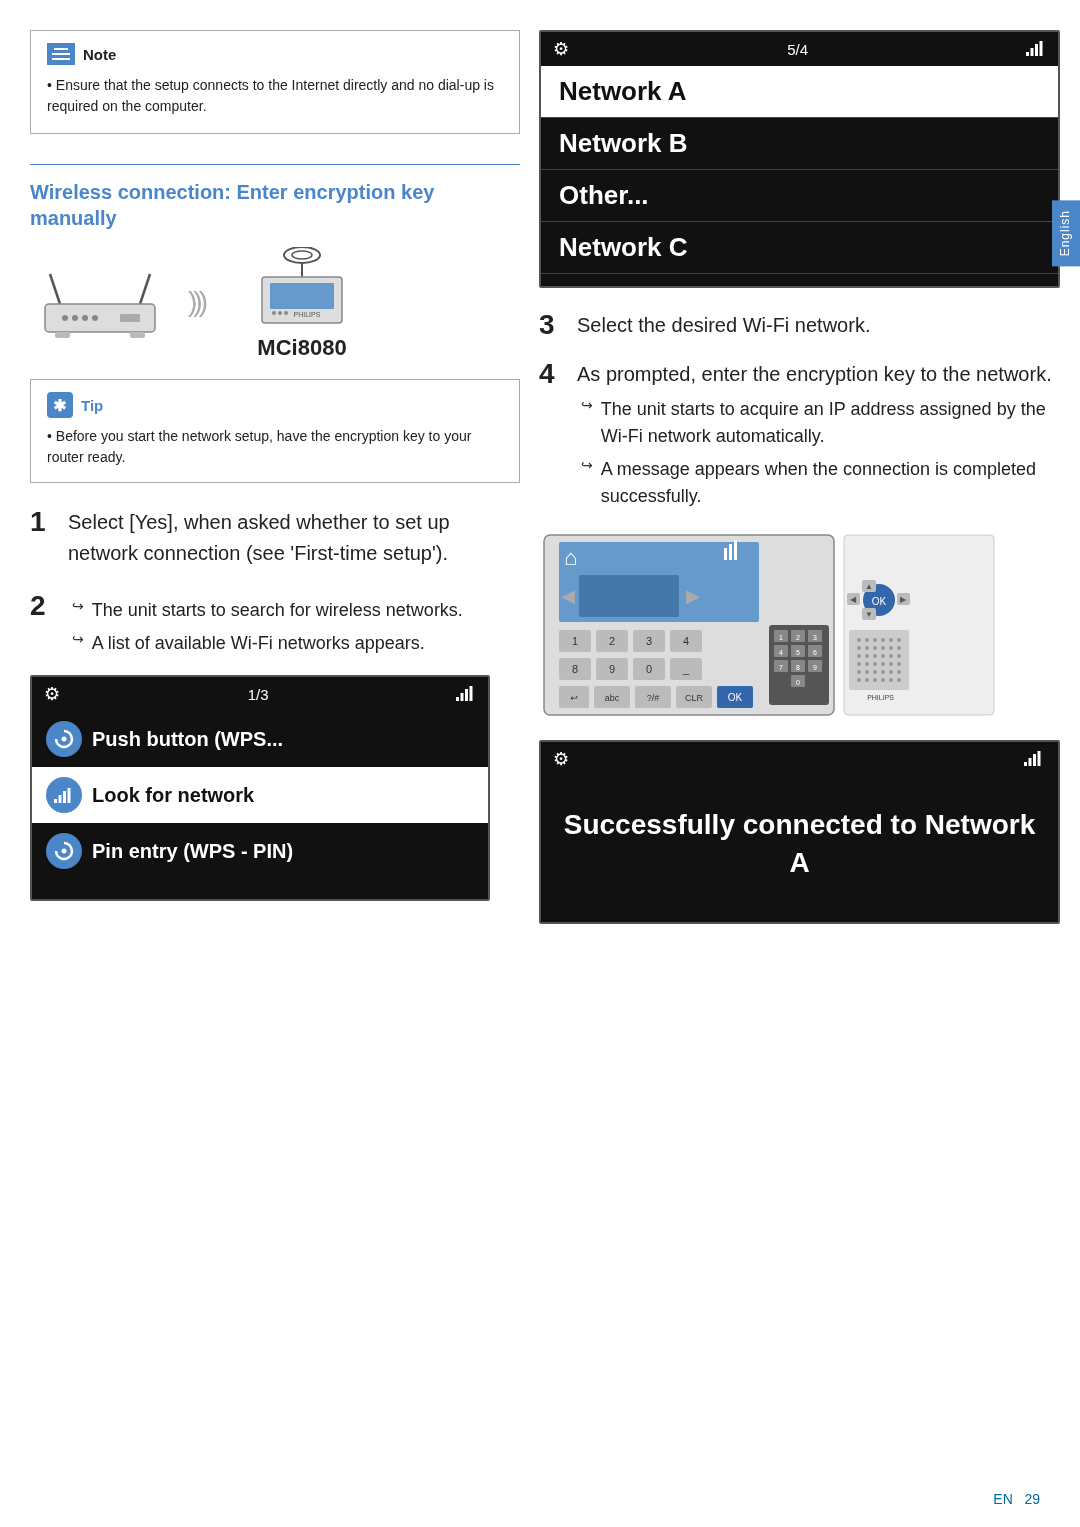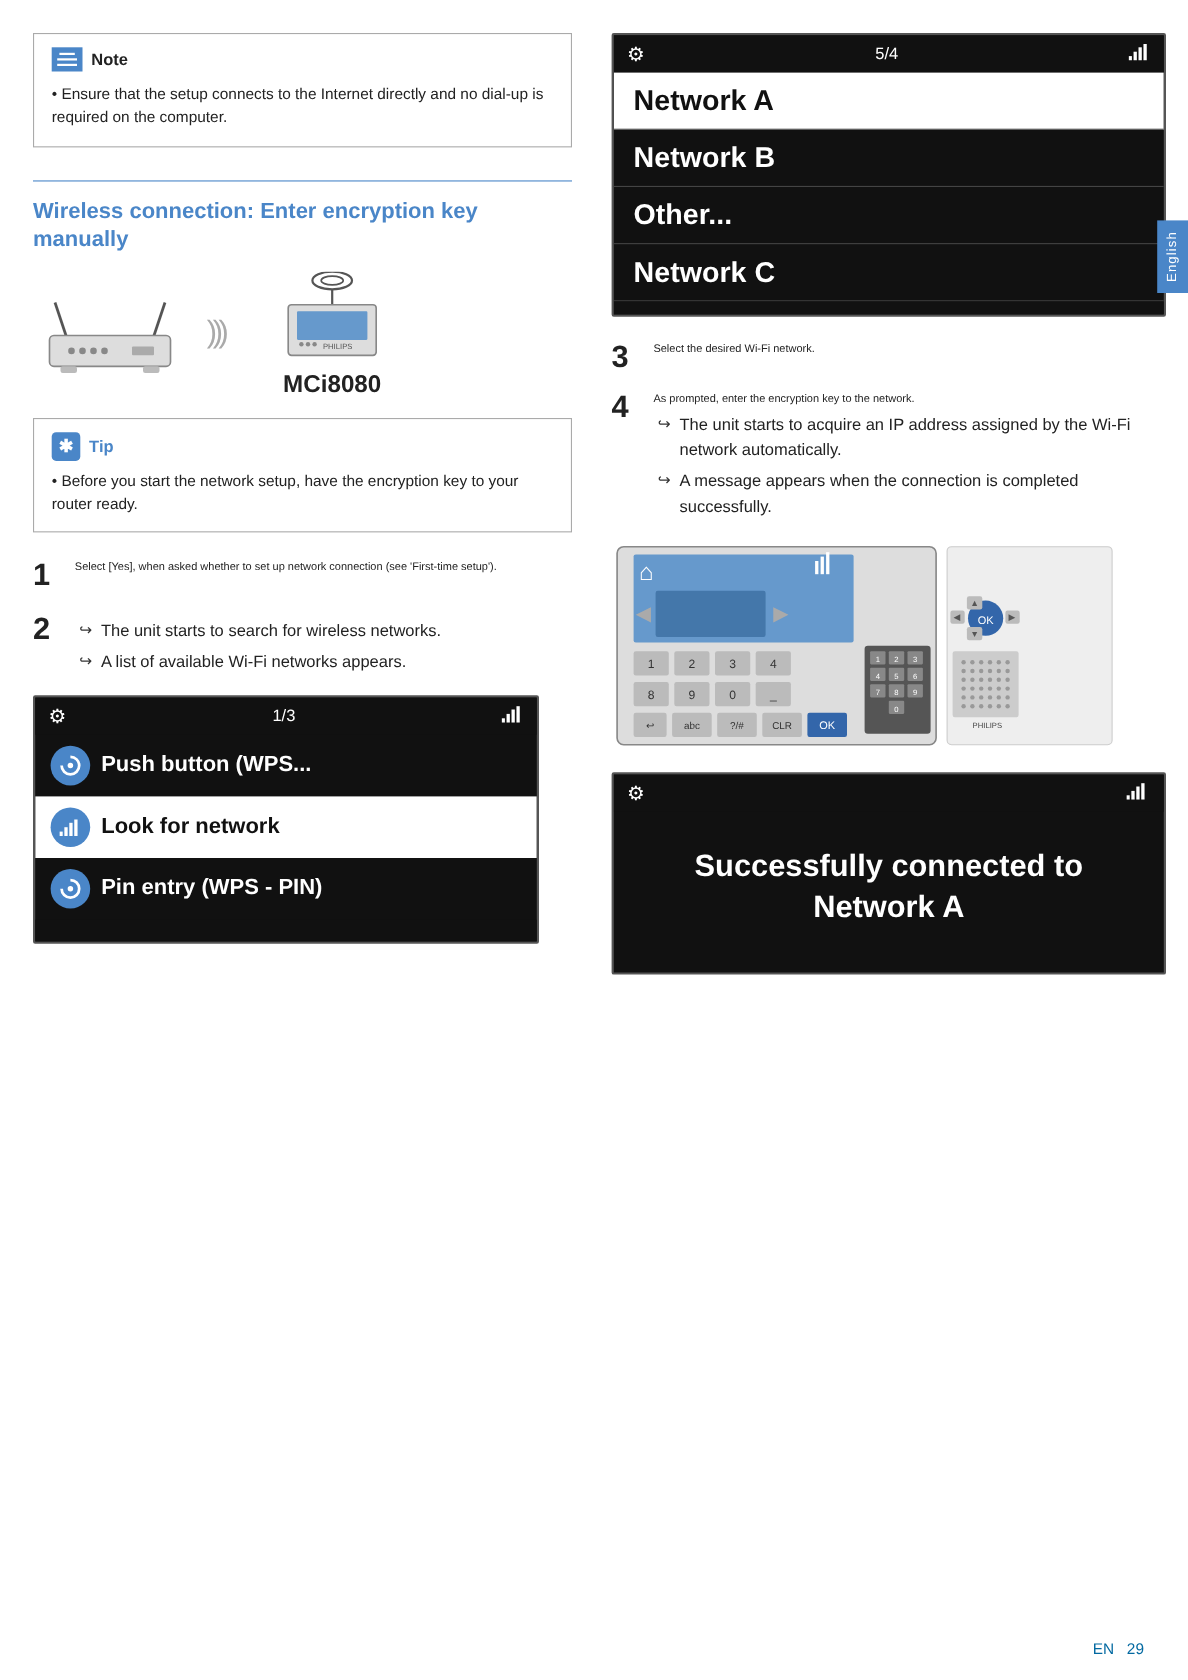--- a/index.html
+++ b/index.html
@@ -25,21 +25,21 @@
       writing-mode: vertical-rl;
       text-orientation: mixed;
       transform: rotate(180deg);
       padding: 10px 6px;
       letter-spacing: 1px;
     }
 
     .main-content {
       display: flex;
       padding: 30px 20px 30px 30px;
-      gap: 36px;
+      gap: 19px;
     }
 
     
     .left-col {
       width: 490px;
       flex-shrink: 0;
     }
 
     
     .note-box {
@@ -141,34 +141,34 @@
     }
     .step-num {
       font-size: 28px;
       font-weight: bold;
       color: #222;
       line-height: 1.1;
       flex-shrink: 0;
       width: 24px;
     }
     .step-content { flex: 1; }
-    .step-content p { font-size: 10px; line-height: 1.55; margin-bottom: 4px; }
+    .step-content p { font-size: 20px; line-height: 1.55; margin-bottom: 4px; }
     .sub-bullet {
       display: flex;
       gap: 8px;
       margin-top: 6px;
       margin-left: 4px;
     }
     .arrow-right {
       font-size: 14px;
       color: #333;
       flex-shrink: 0;
       margin-top: 1px;
     }
-    .sub-text { font-size: 15px; line-height: 1.5; }
+    .sub-text { font-size: 18px; line-height: 1.5; }
 
     
     .screen-13 {
       border: 2px solid #555;
       background: #111;
       width: 100%;
       max-width: 460px;
       margin-top: 10px;
       border-radius: 2px;
       overflow: hidden;

